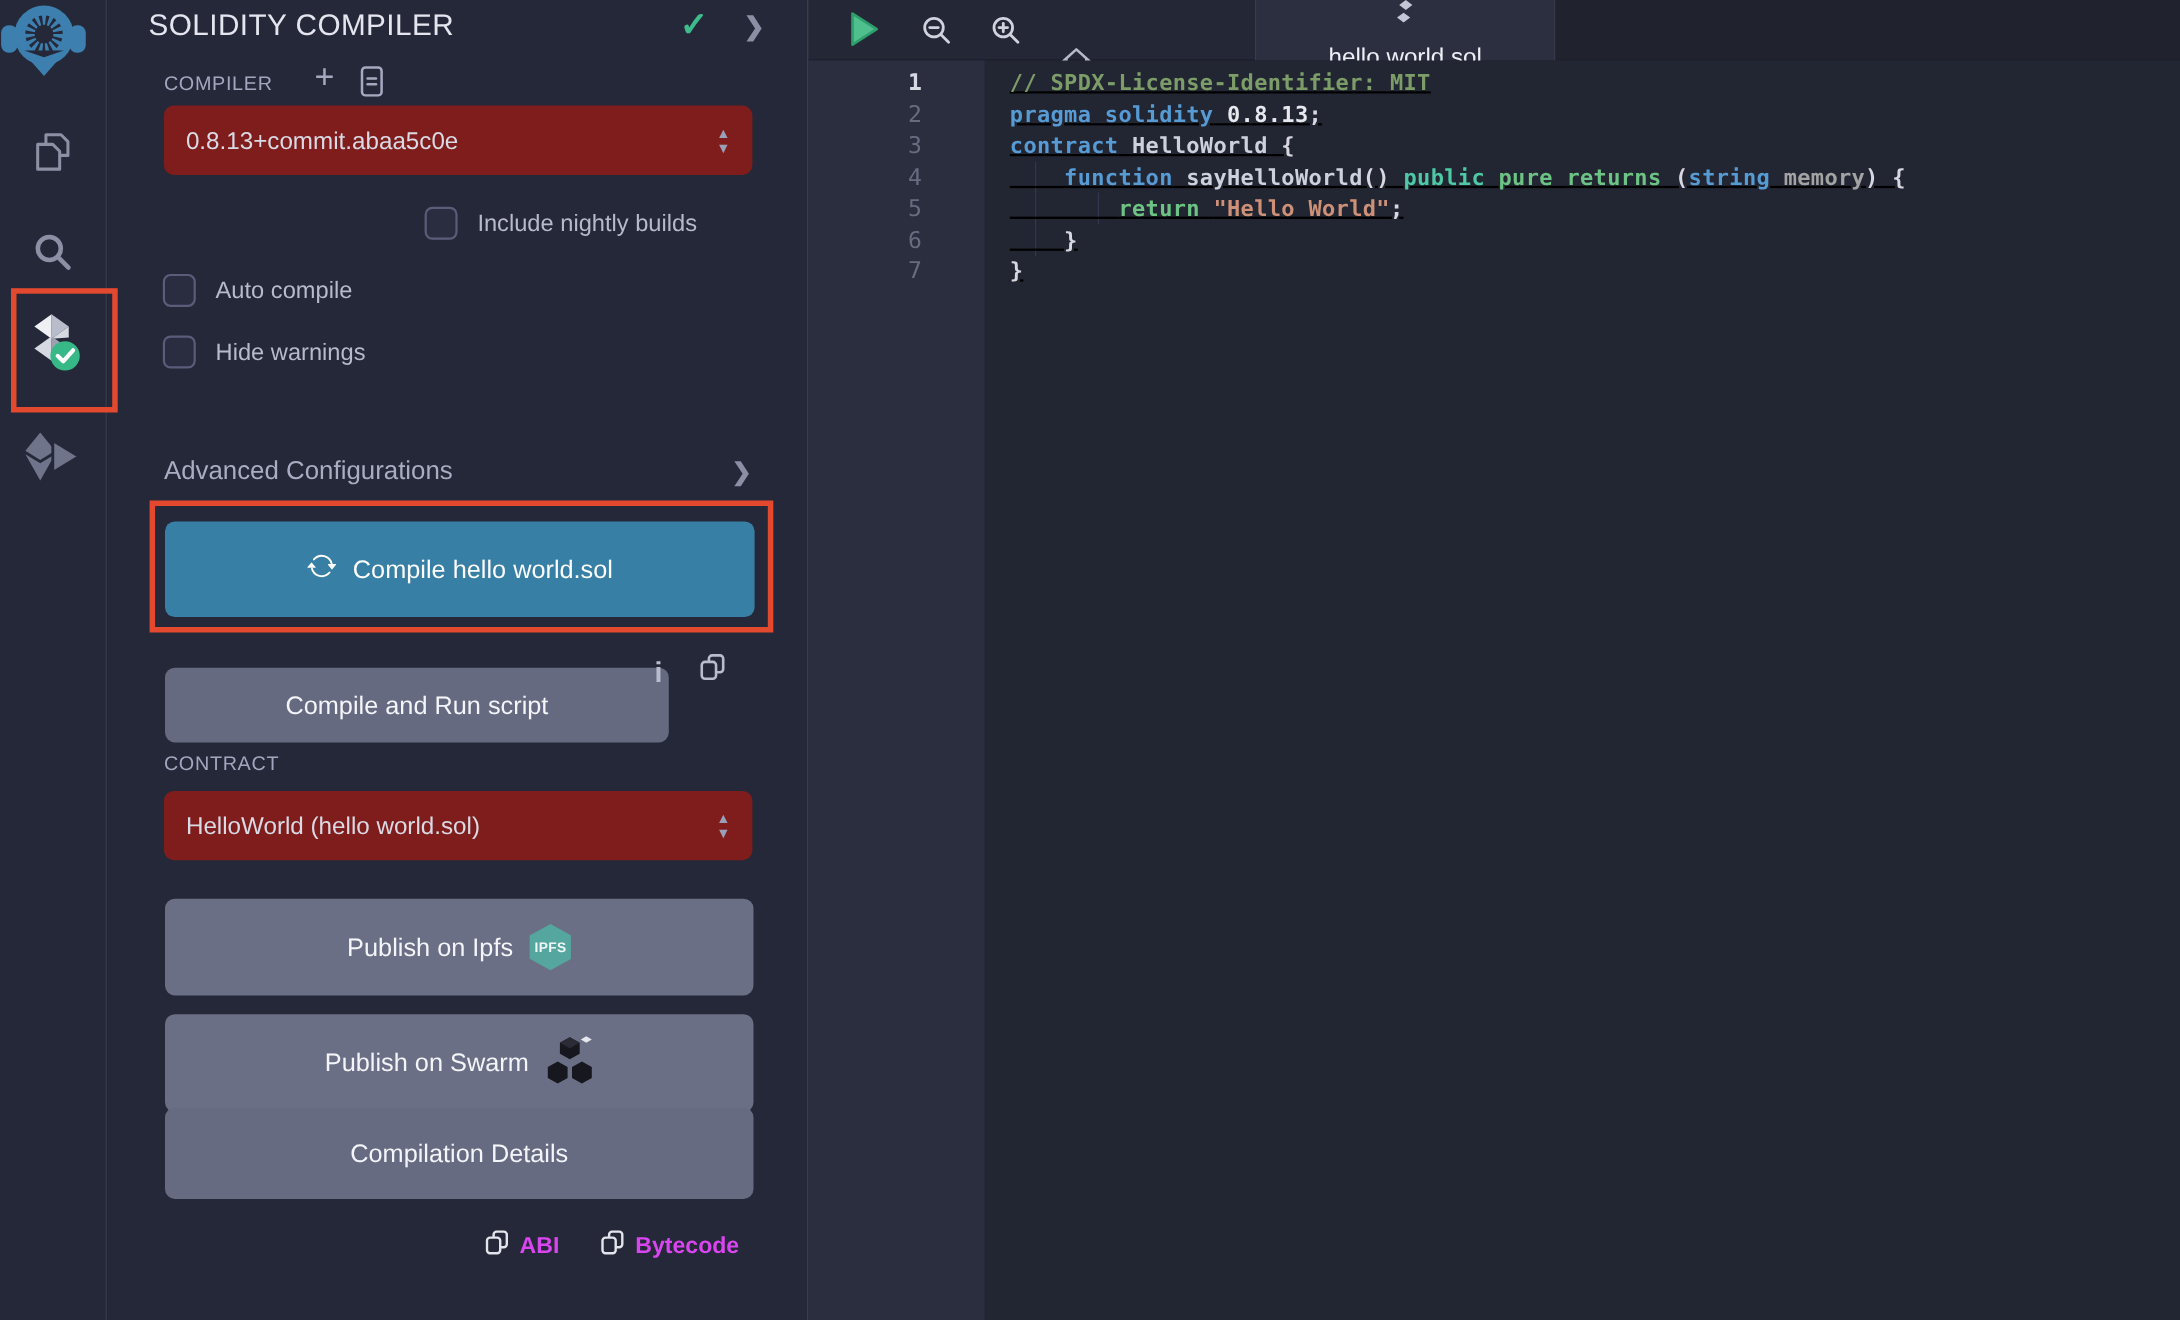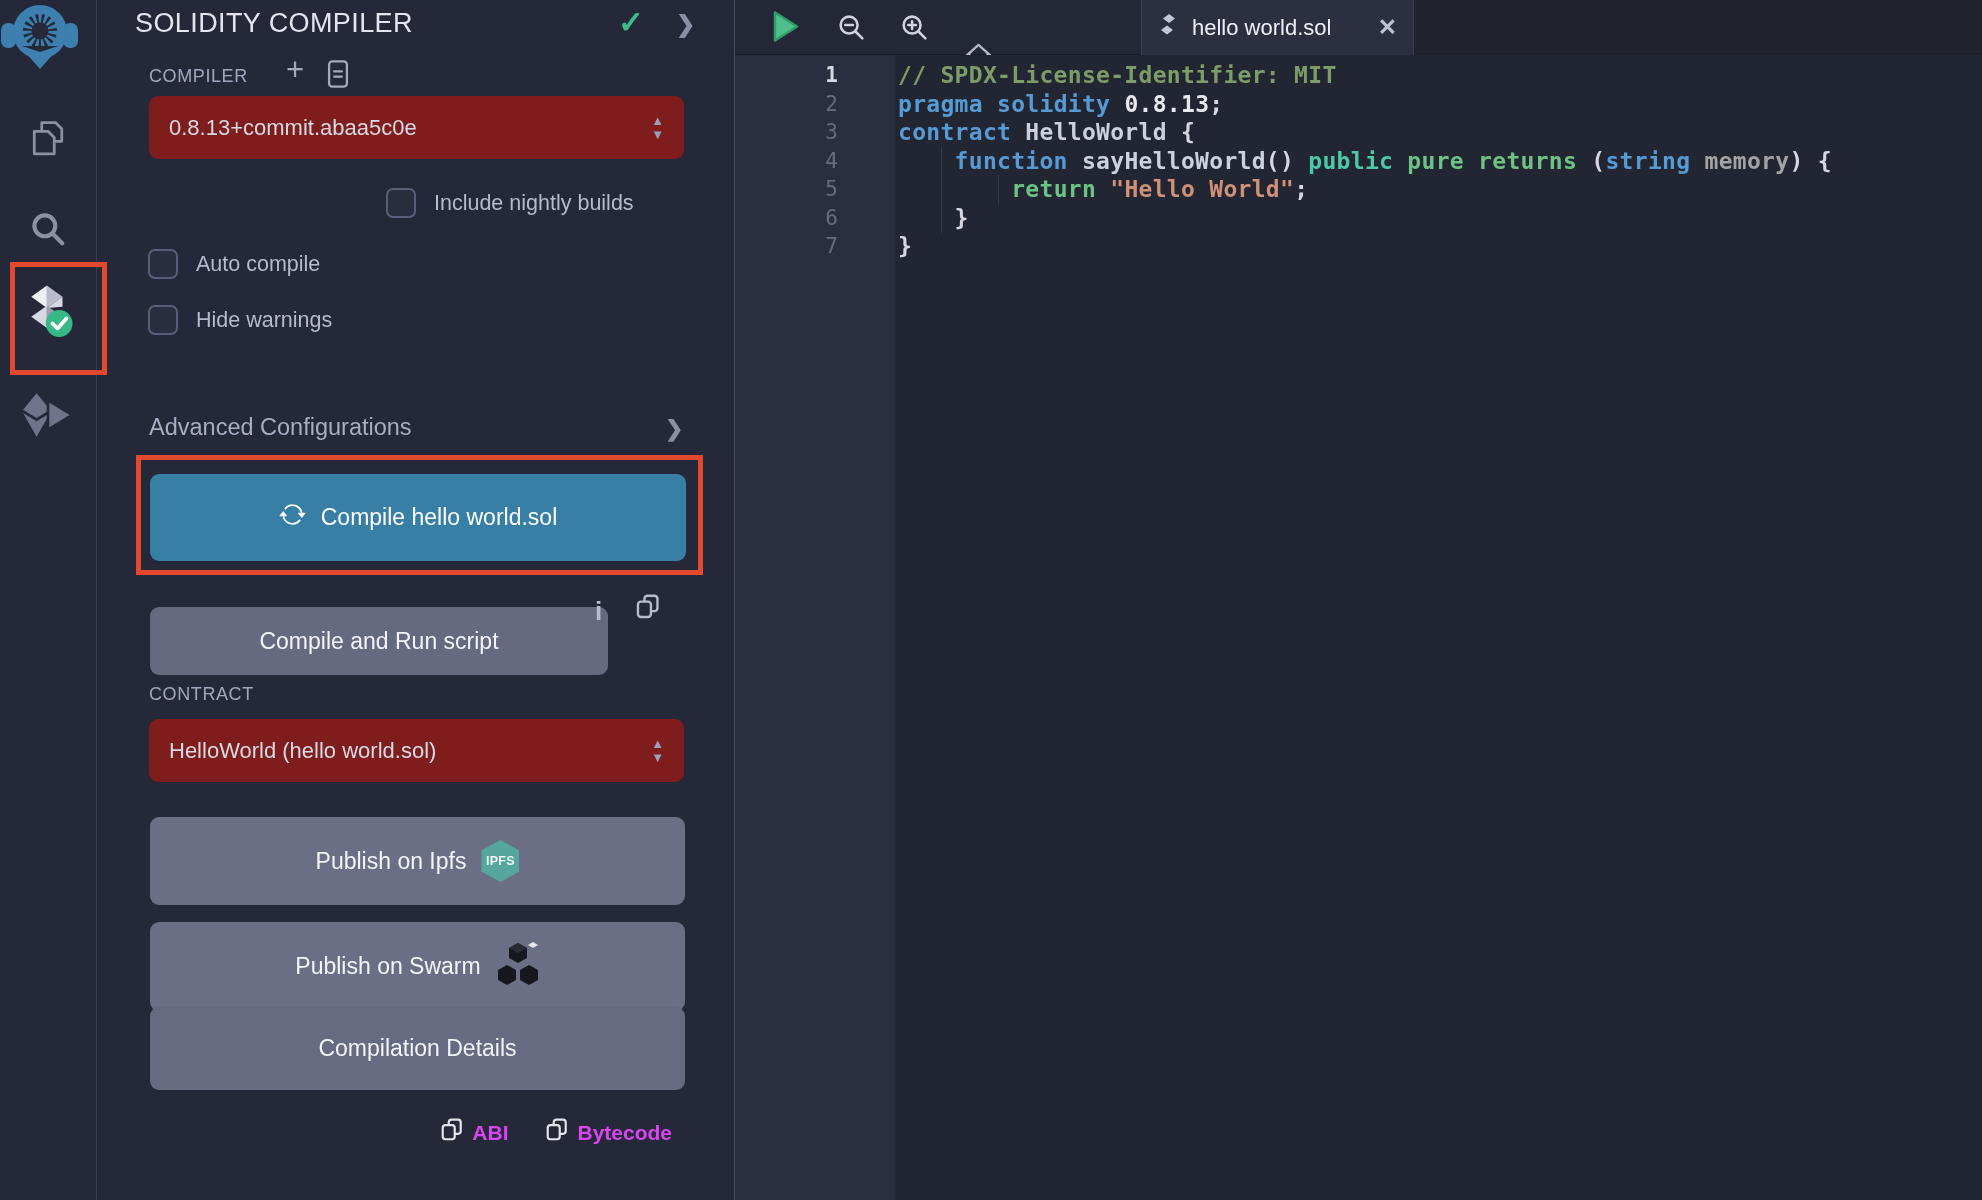--- a/index.html
+++ b/index.html
@@ -84,36 +84,36 @@
   .editor { position:absolute; left:735px; top:0; width:1247px; height:1200px; }
   .tabbar { position:relative; height:55px; background:#242736; border-bottom:1px solid #1a1c27; }
   .tb-play    { position:absolute; left:36px;  top:10px; cursor:pointer; }
   .tb-zoomout { position:absolute; left:102px; top:13px; cursor:pointer; }
   .tb-zoomin  { position:absolute; left:165px; top:13px; cursor:pointer; }
   .tab-home { position:absolute; left:228px; top:0; height:54px; display:flex; align-items:flex-end;
               gap:11px; font-size:22px; color:#fde047; cursor:pointer;margin-top:24px; }
   .tab-active { position:absolute; left:406px; top:0; width:273px; height:55px; background:#2c2f40;
                 border-left:1px solid #3b3e50; border-right:1px solid #3b3e50;
                 display:flex; align-items:center; gap:12px; padding:0 16px;
-                font-size:22px; color:#eef0f6; cursor:pointer; }
+                font-size:22px; color:#eef0f6; cursor:pointer;flex-direction:column; }
   .tab-close { margin-left:auto; font-size:23px; font-weight:700; color:#bfc2d0; cursor:pointer; }
   .tab-filler { position:absolute; left:679px; right:0; top:0; height:54px; background:#20222e; }
 
   .code-area { position:absolute; left:0; top:55px; right:0; bottom:0; background:#222532; }
   .gutter-bg { position:absolute; left:0; top:0; bottom:0; width:160px; background:#2b2e3e; }
   .indent-guide { position:absolute; width:1px; background:#363951; }
   .g1 { left:206px; top:92px;  height:86px; }
   .g2 { left:263px; top:120px; height:29px; }
   .code-lines { position:absolute; left:0; top:6px; right:0; }
   .code-row { display:flex; height:28.5px; align-items:center; }
   .ln { width:103px; text-align:right; font-size:21px; color:#686c81;
         font-family:"DejaVu Sans Mono",monospace; }
   .ln.active { color:#d6d8e2; font-weight:700; }
-  .code-text { margin-left:60px; font-family:"DejaVu Sans Mono",monospace; font-size:23px;
-               font-weight:600; letter-spacing:.3px; white-space:pre; }
+  .code-text { margin-left:80px; font-family:"DejaVu Sans Mono",monospace; font-size:20px;
+               font-weight:600; letter-spacing:.3px; white-space:pre;text-decoration:underline; }
   .tok-comment { color:#7d9d68; }
   .tok-kw      { color:#579bd5; }
   .tok-teal    { color:#4ec9a6; }
   .tok-green   { color:#6cc383; }
   .tok-str     { color:#ce9178; }
   .tok-num     { color:#e8e9ee; font-weight:700; }
   .tok-gold    { color:#a3a3a3; }
   .tok-plain   { color:#d6d7e0; }
   .tok-ident   { color:#cdd0dd; }
 </style>

